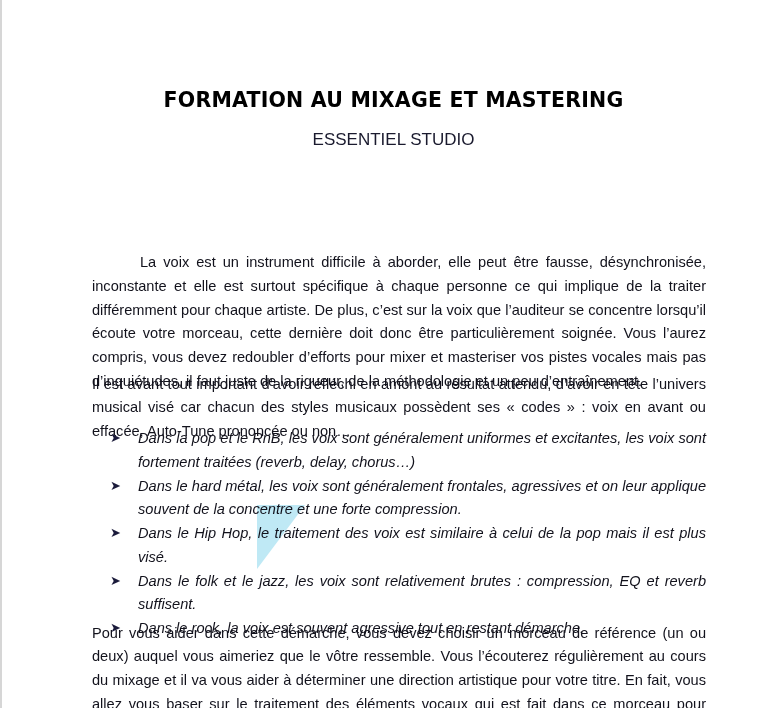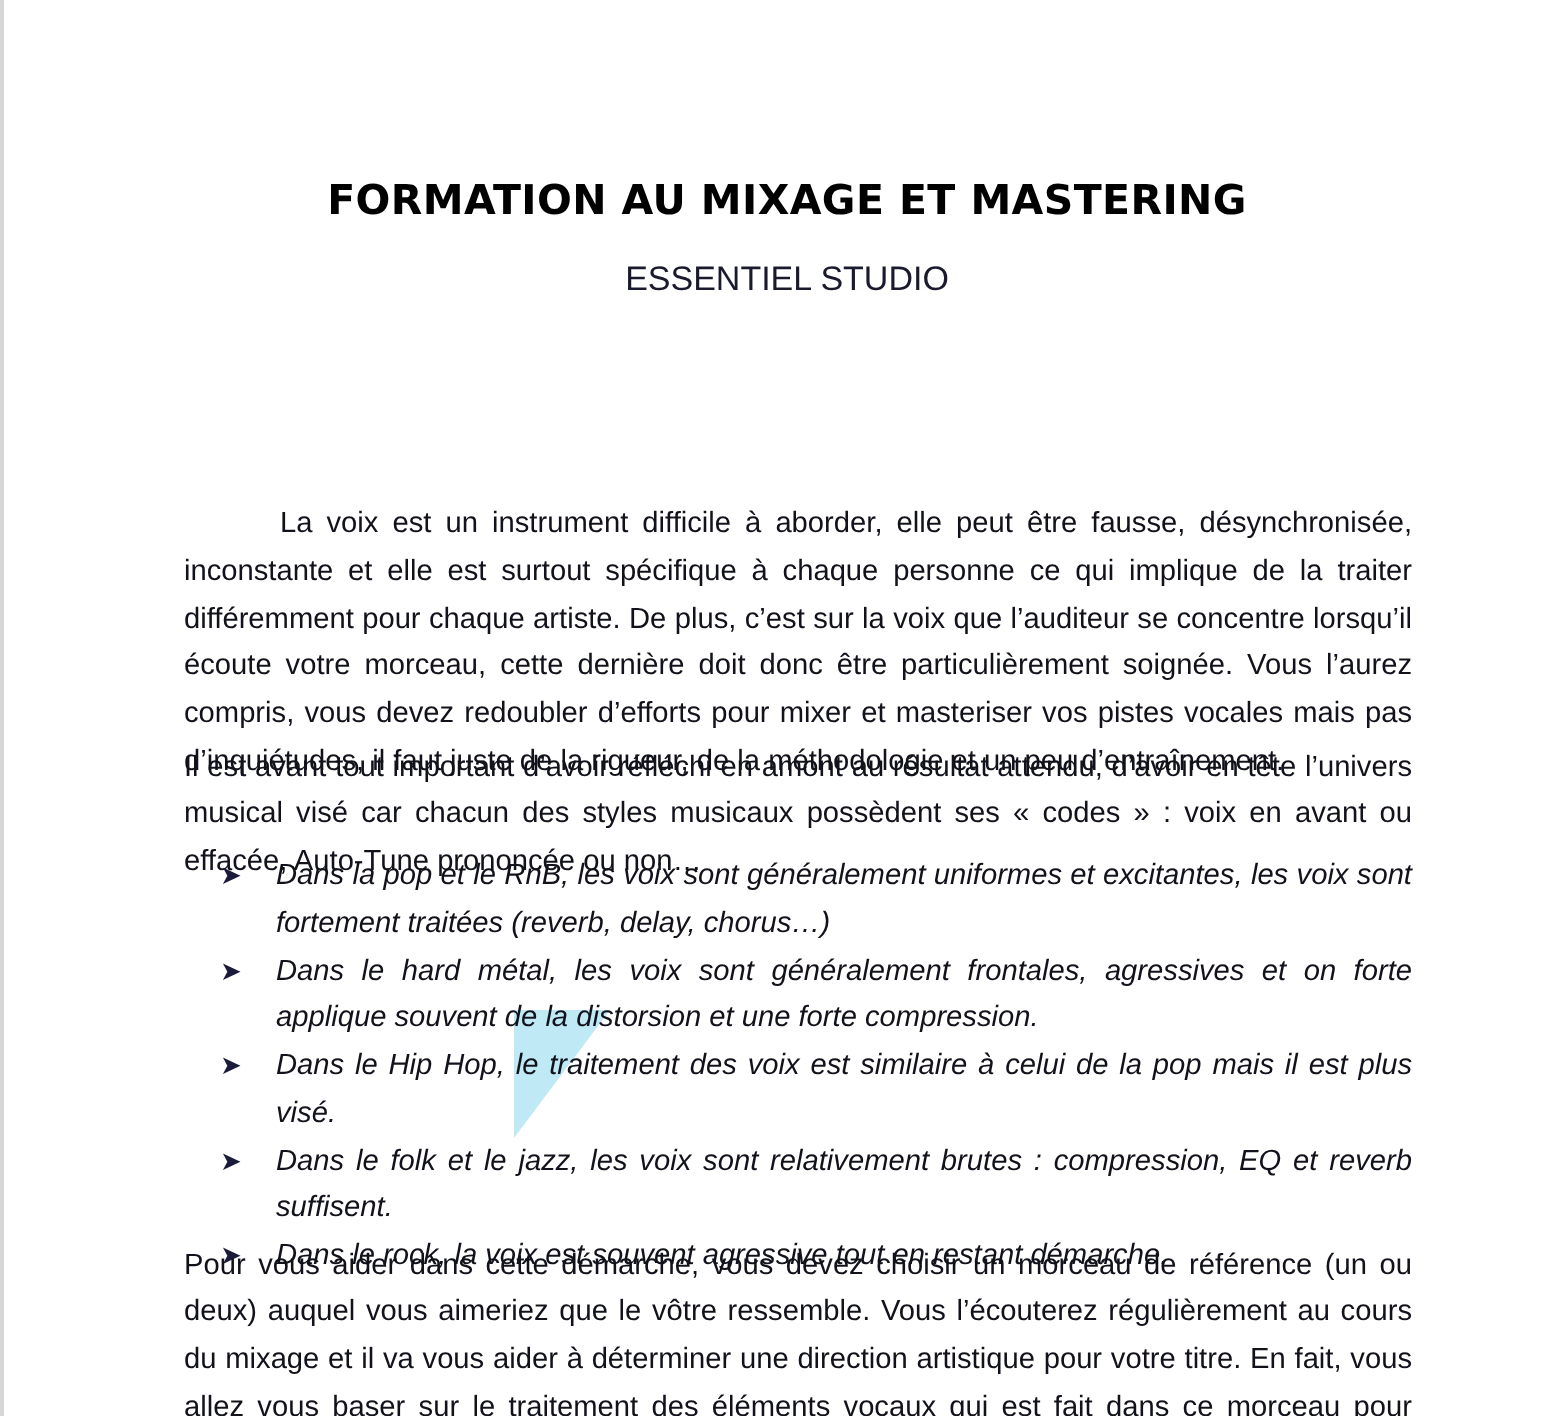--- a/index.html
+++ b/index.html
@@ -151,21 +151,21 @@
 
     <p id="para2" class="body-block">Il est avant tout important d’avoir réfléchi en amont au résultat attendu, d’avoir en tête l’univers musical visé car chacun des styles musicaux possèdent ses « codes » : voix en avant ou effacée, Auto-Tune prononcée ou non…</p>
 
     <ul class="bullet-list">
       <li>
         <span class="bullet-marker">➤</span>
         <span class="bullet-text">Dans la pop et le RnB, les voix sont généralement uniformes et excitantes, les voix sont fortement traitées (reverb, delay, chorus…)</span>
       </li>
       <li>
         <span class="bullet-marker">➤</span>
-        <span class="bullet-text">Dans le hard métal, les voix sont généralement frontales, agressives et on forte applique souvent de la distorsion et une forte compression.</span>
+        <span class="bullet-text">Dans le hard métal, les voix sont généralement frontales, agressives et on leur applique souvent de la concentre et une forte compression.</span>
       </li>
       <li>
         <span class="bullet-marker">➤</span>
         <span class="bullet-text">Dans le Hip Hop, le traitement des voix est similaire à celui de la pop mais il est plus visé.</span>
       </li>
       <li>
         <span class="bullet-marker">➤</span>
         <span class="bullet-text">Dans le folk et le jazz, les voix sont relativement brutes : compression, EQ et reverb suffisent.</span>
       </li>
       <li>

